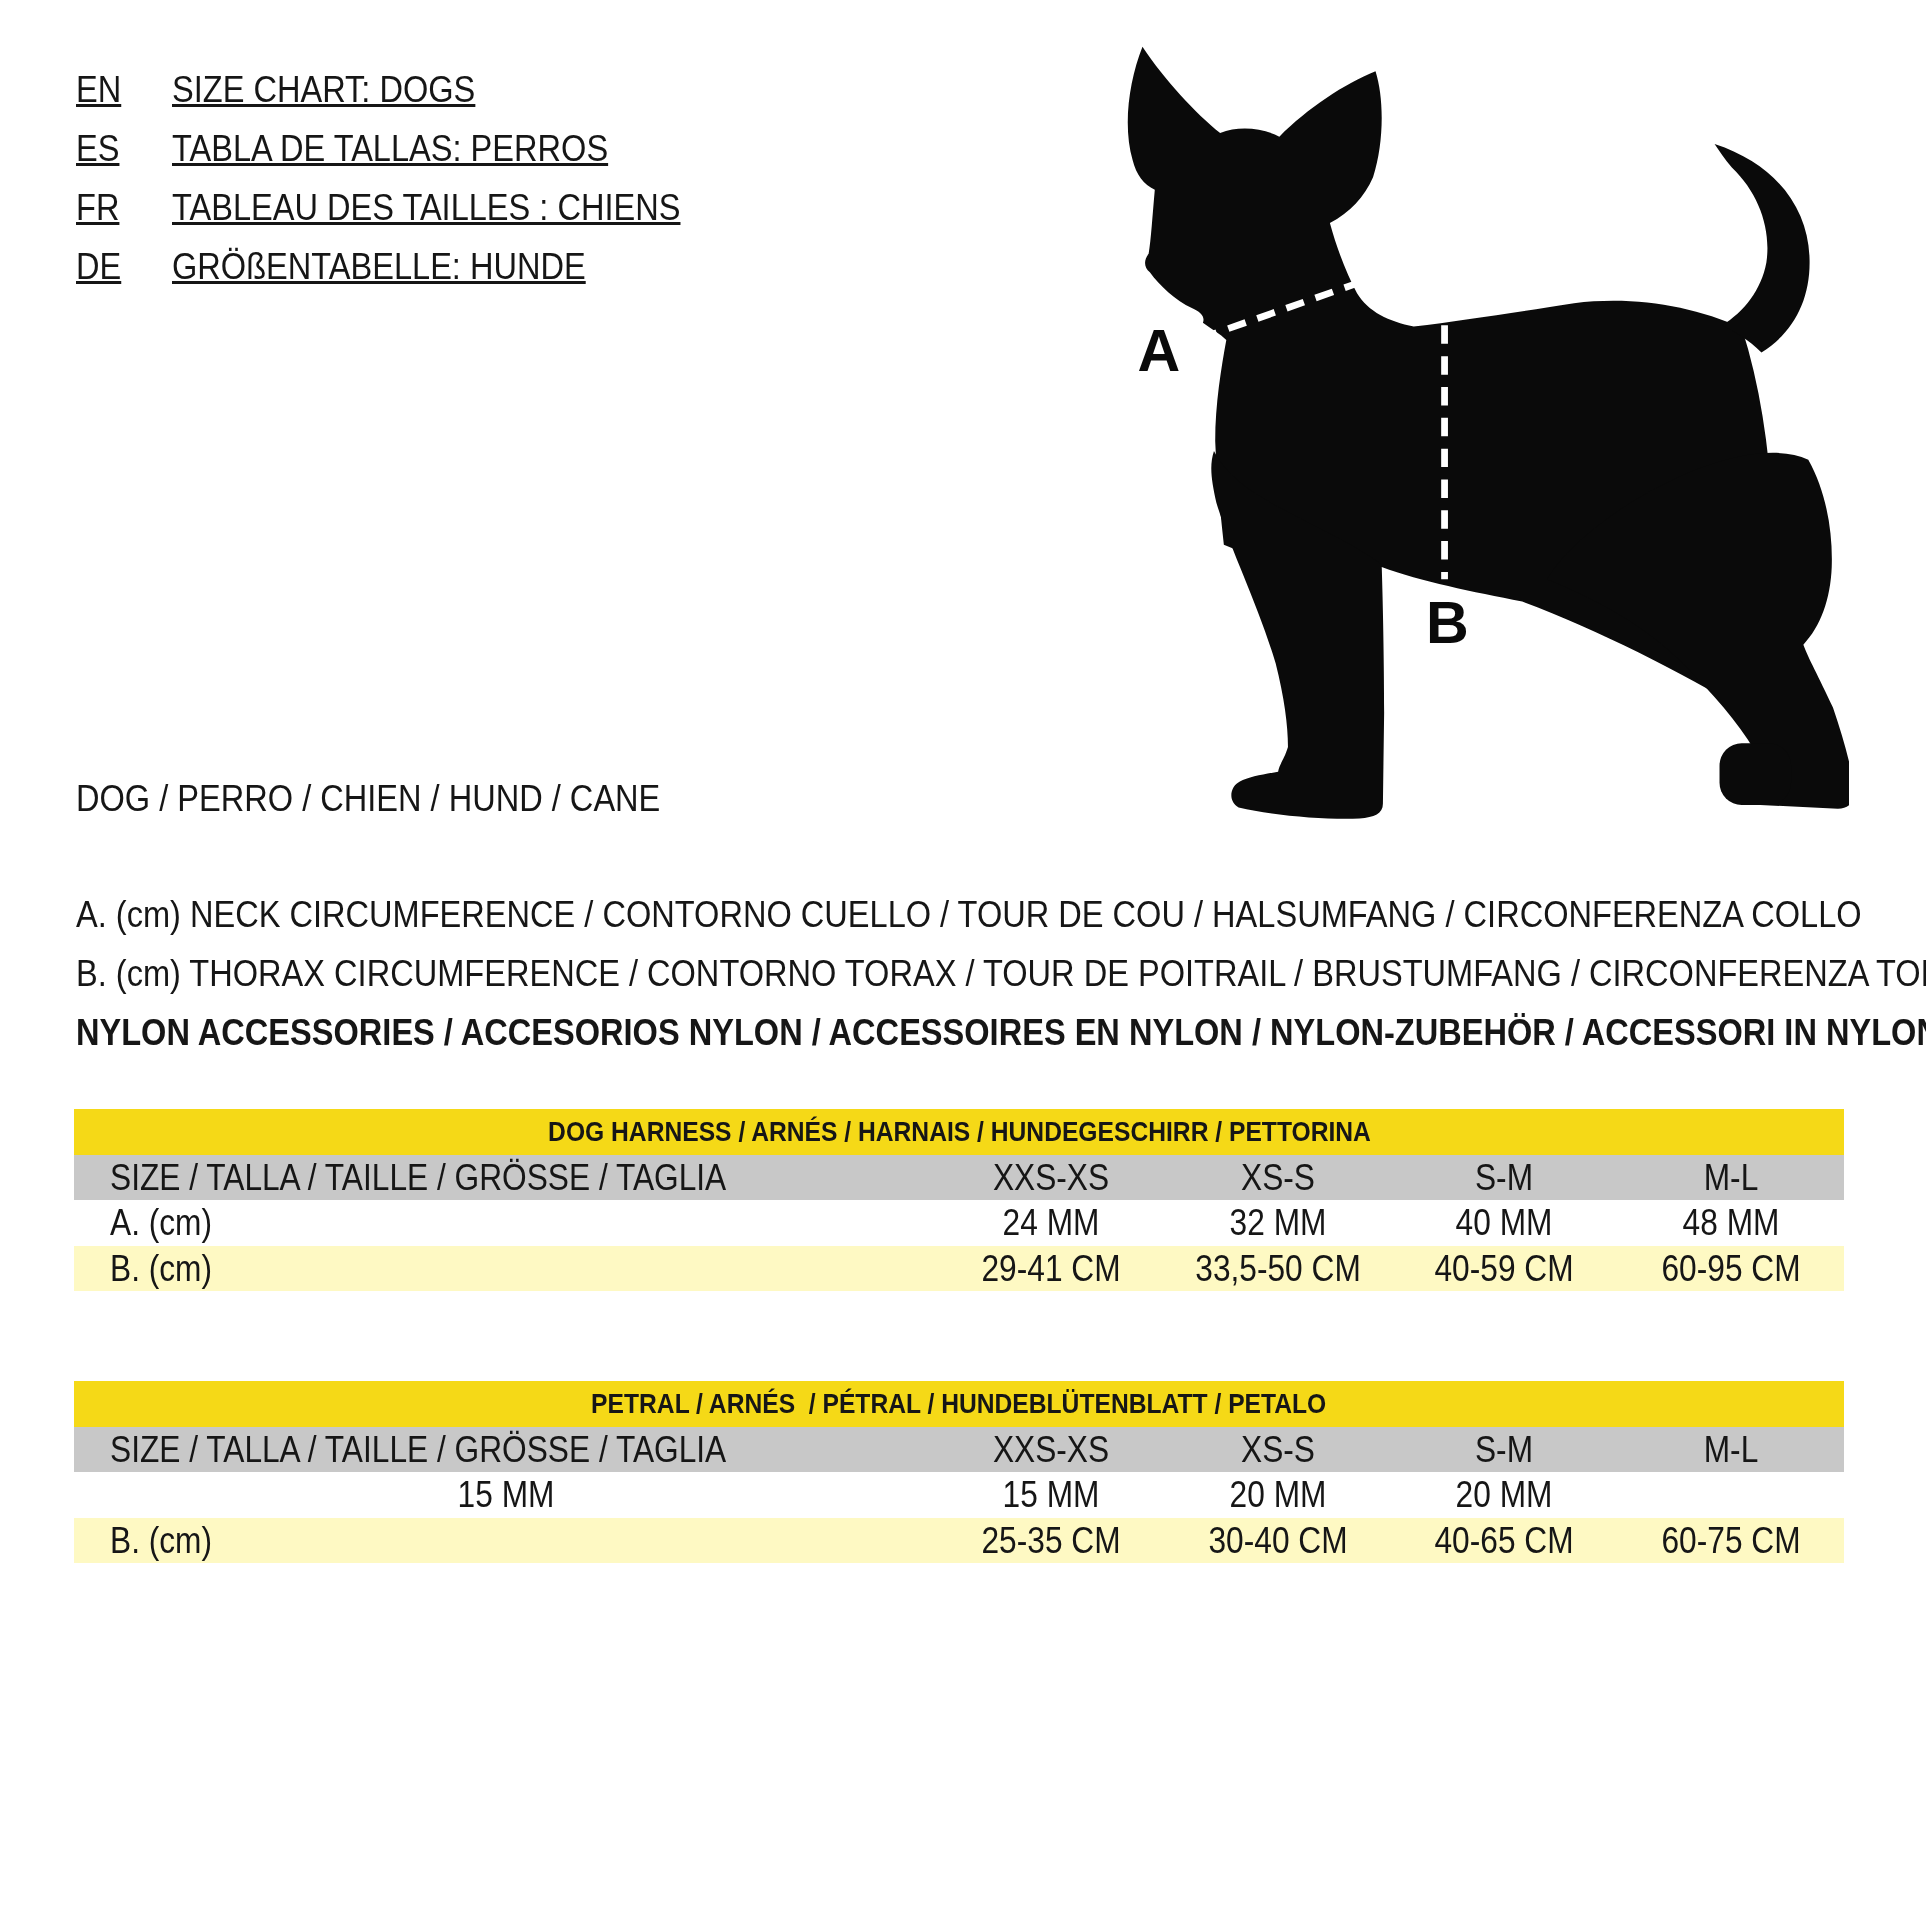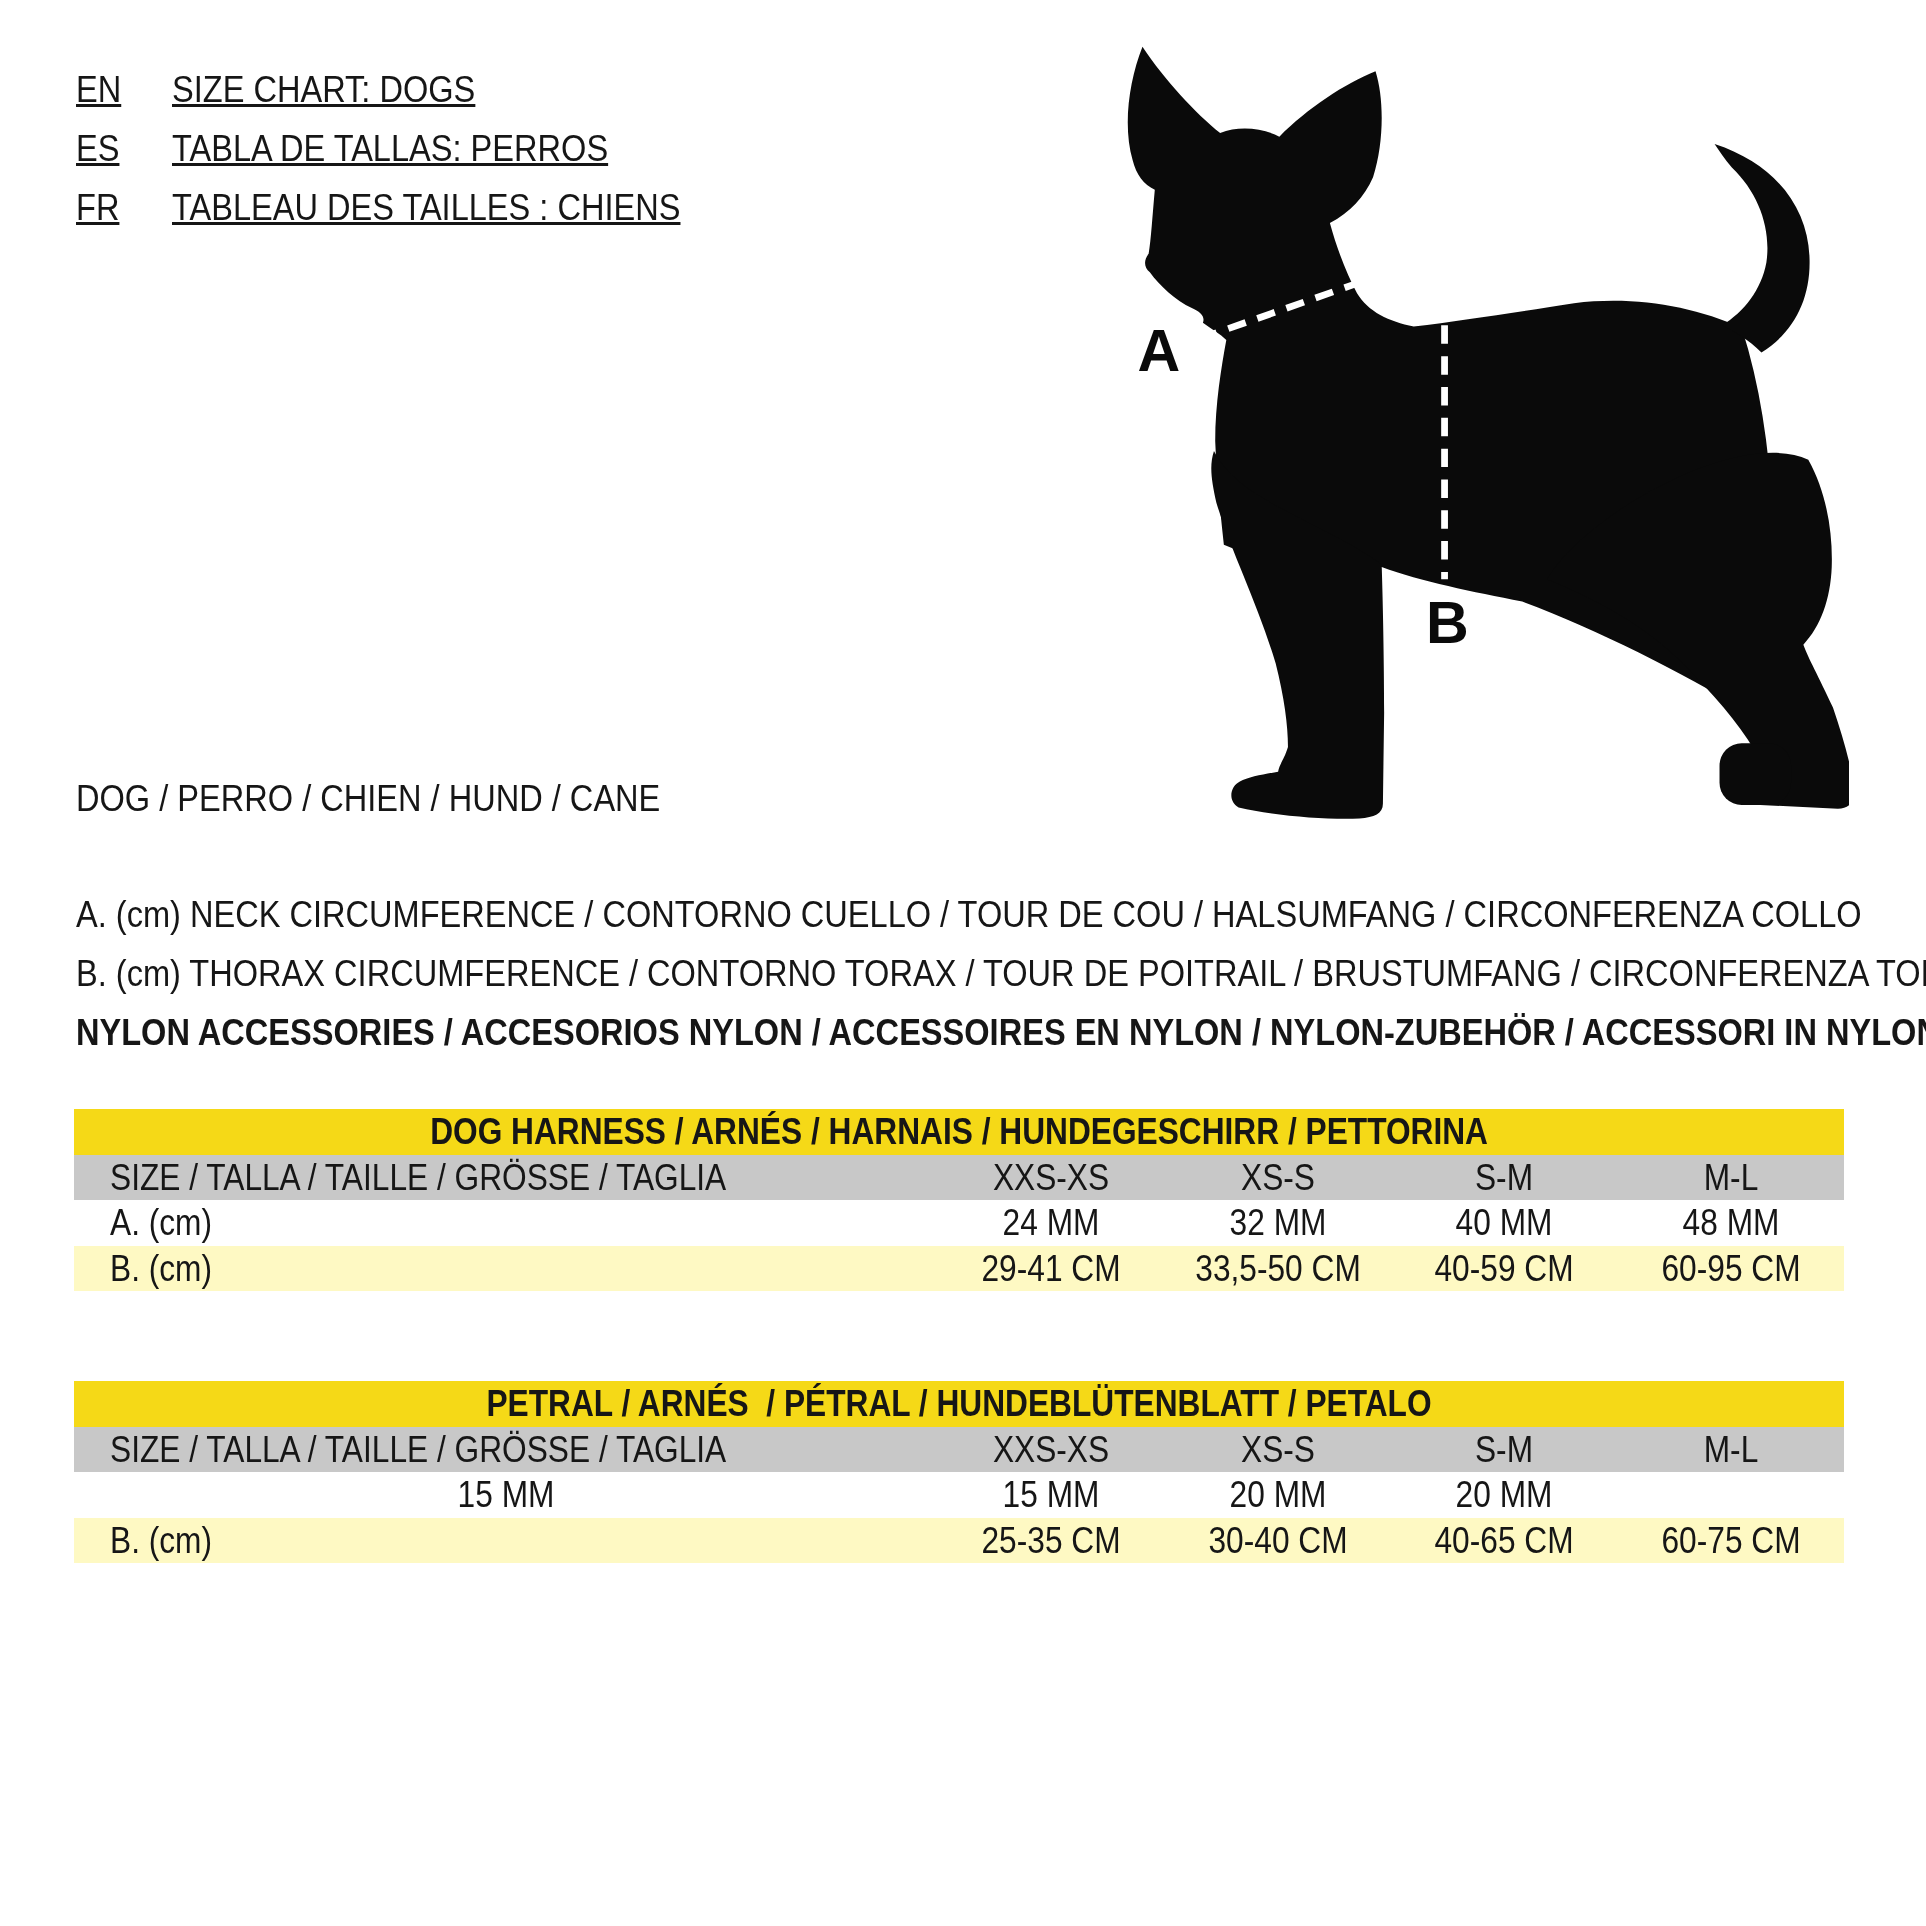--- a/index.html
+++ b/index.html
@@ -22,21 +22,21 @@
 
   .caption{position:absolute;left:76px;top:769px;font-size:37px;line-height:59px;}
 
   .legend{position:absolute;left:76px;top:885px;font-size:37px;line-height:59px;}
   .legend .bold-line{font-weight:700;}
 
   .tbl{position:absolute;left:74px;width:1770px;}
   .tbl-1{top:1109px;}
   .tbl-2{top:1381px;}
   .t-title{height:46px;background:#F5D917;display:flex;align-items:center;justify-content:center;
-           font-weight:700;font-size:36px;}
+           font-weight:700;font-size:28px;}
   .t-row{display:grid;grid-template-columns:48.8% 12.8% 12.8% 12.8% 12.8%;align-items:center;font-size:36px;}
   .t-head{height:45px;background:#C8C8C8;}
   .t-r1{height:46px;background:#ffffff;}
   .t-r2{height:45px;background:#fef9c3;}
   .t-label{padding-left:36px;overflow:hidden;}
   .t-col{text-align:center;}
 </style>
 </head>
 <body>
 
@@ -45,20 +45,24 @@
     <span class="lang-code cond">EN</span>
     <span class="cond">SIZE CHART: DOGS</span>
   </div>
   <div class="lang-row">
     <span class="lang-code cond">ES</span>
     <span class="cond">TABLA DE TALLAS: PERROS</span>
   </div>
   <div class="lang-row">
     <span class="lang-code cond">FR</span>
     <span class="cond">TABLEAU DES TAILLES : CHIENS</span>
+  </div>
+  <div class="lang-row">
+    <span class="lang-code cond">DE</span>
+    <span class="cond">GRÖßENTABELLE: HUNDE</span>
   </div>
 </div>
 
 <div class="dogfig">
   <svg viewBox="0 0 605 648" aria-hidden="true">
     <g fill="#0a0a0a" stroke="none">
 
       <path d="
         M32,20
         C21,48 16,84 24,112

